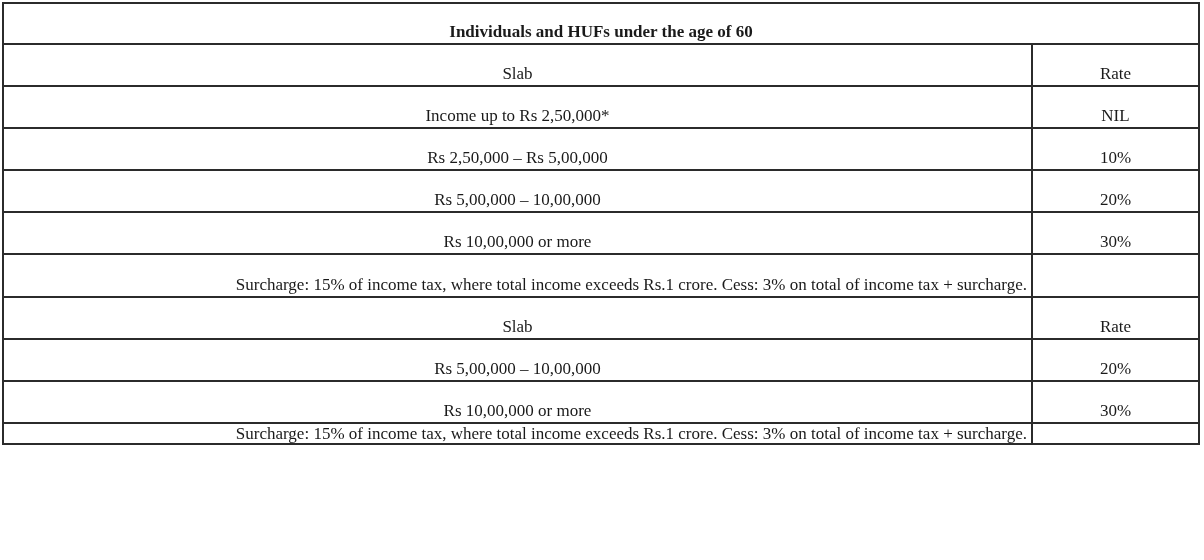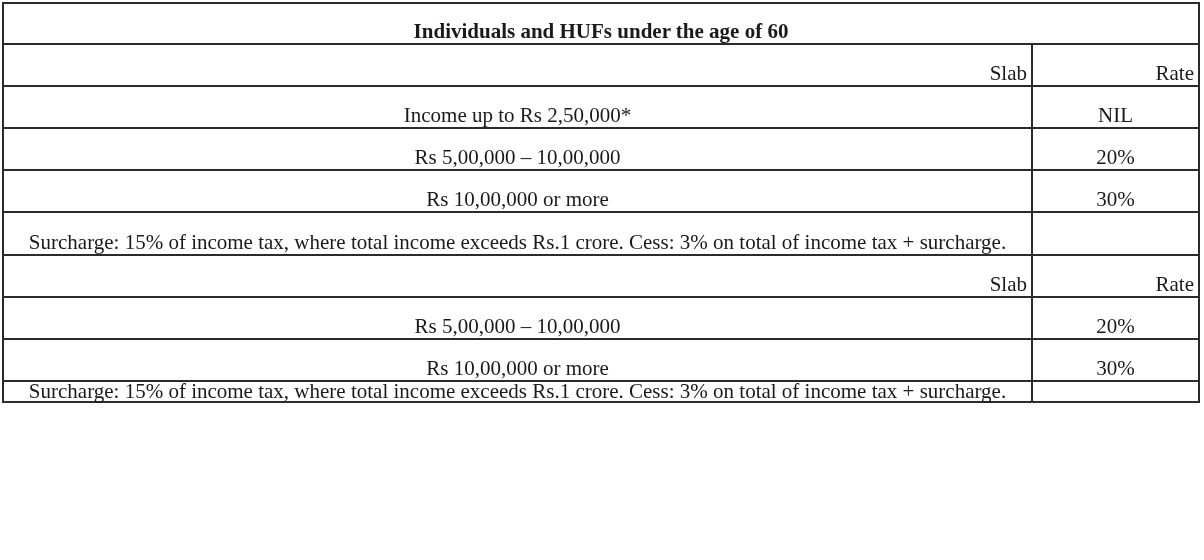--- a/index.html
+++ b/index.html
@@ -21,34 +21,34 @@
       top: 2px;
       width: 1196px;
       border-collapse: collapse;
       table-layout: fixed;
     }
     table.tax td {
       border: 2px solid #2b2b2b;
       padding: 0 4px 3px 4px;
       vertical-align: bottom;
       text-align: center;
-      font-size: 21px;
+      font-size: 17px;
       line-height: 17px;
       white-space: nowrap;
     }
     col.slab-col { width: 1029px; }
     col.rate-col { width: 167px; }
     tr.section-heading td {
       height: 36px;
       font-weight: bold;
       padding-bottom: 3px;
     }
-    tr.header-row td { height: 37px; text-align: right; }
+    tr.header-row td { height: 37px; }
     tr.data-row td { height: 37px; }
-    tr.note-row td { height: 38px; }
+    tr.note-row td { height: 38px; text-align: right; }
     tr.note-row.compact td {
       height: 18px;
       padding-bottom: 1px;
     }
   </style>
 </head>
 <body>
 
 <table class="tax">
   <colgroup>
@@ -60,20 +60,24 @@
     <tr class="section-heading">
       <td colspan="2">Individuals and HUFs under the age of 60</td>
     </tr>
     <tr class="header-row">
       <td>Slab</td>
       <td>Rate</td>
     </tr>
     <tr class="data-row">
       <td>Income up to Rs 2,50,000*</td>
       <td>NIL</td>
+    </tr>
+    <tr class="data-row">
+      <td>Rs 2,50,000 – Rs 5,00,000</td>
+      <td>10%</td>
     </tr>
     <tr class="data-row">
       <td>Rs 5,00,000 – 10,00,000</td>
       <td>20%</td>
     </tr>
     <tr class="data-row">
       <td>Rs 10,00,000 or more</td>
       <td>30%</td>
     </tr>
     <tr class="note-row">

